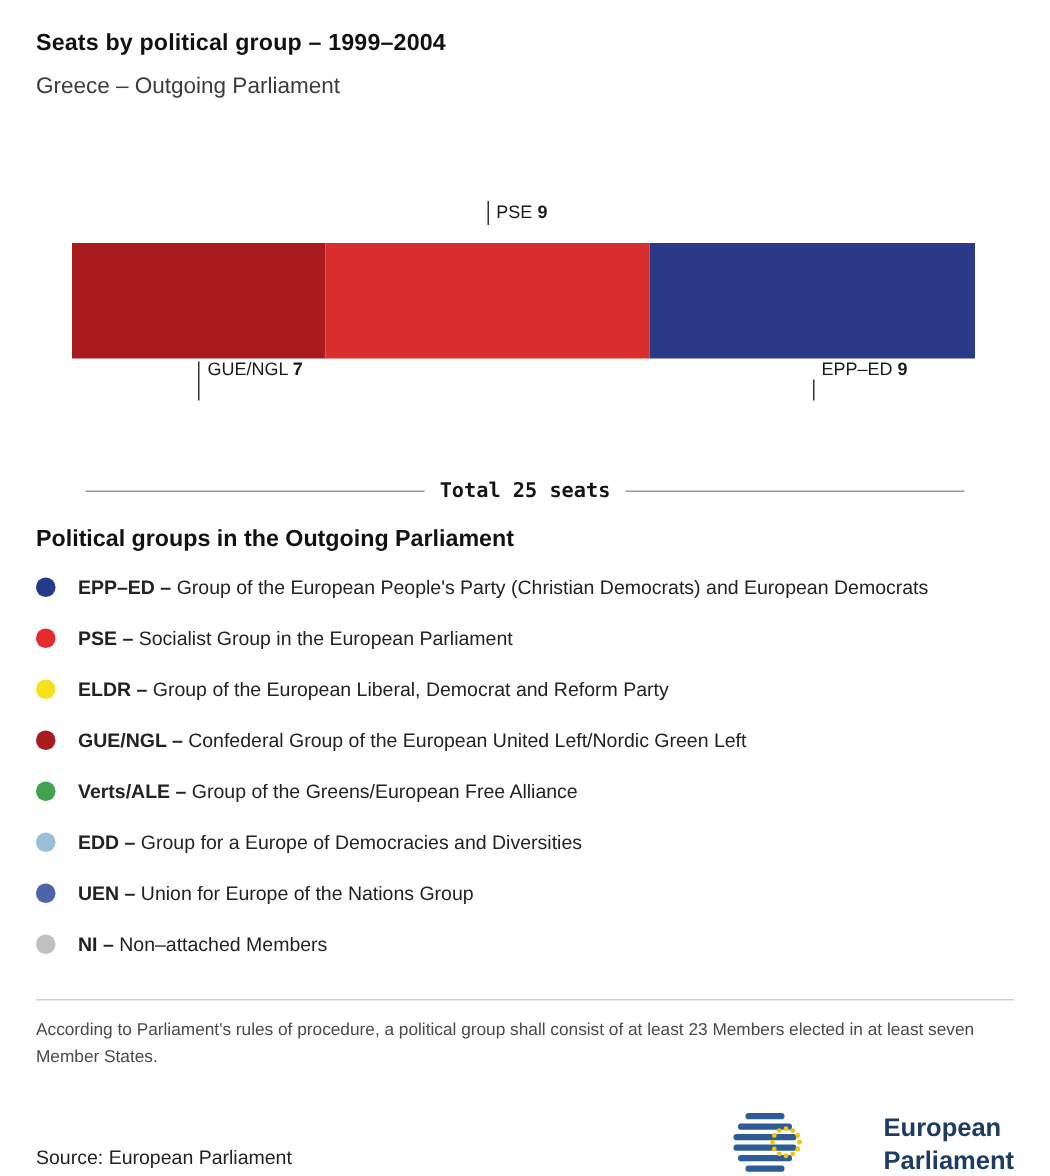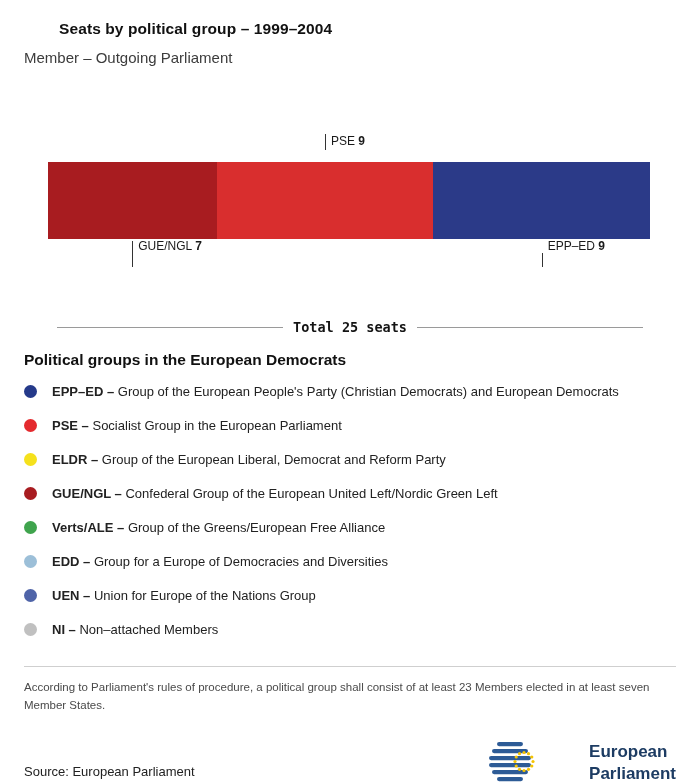--- a/index.html
+++ b/index.html
@@ -2,21 +2,21 @@
 <html><head>
 <meta charset="utf-8">
 <style>
   * { margin:0; padding:0; box-sizing:border-box; }
   html,body { background:#fff; }
   body {
     width:700px; height:784px; overflow:hidden; position:relative;
     font-family:"Liberation Sans", sans-serif; color:#1a1a1a;
   }
   .page { padding:20px 24px; }
-  .title { font-size:15.5px; font-weight:bold; color:#111; letter-spacing:.1px;margin-left:35px; }
+  .title { font-size:15.5px; font-weight:bold; color:#111; letter-spacing:.1px; }
   .subtitle { font-size:15px; color:#3c3c3c; margin-top:11px; }
 
   .chart-wrap { margin:96px 26px 0 24px; }
   .bar { display:flex; height:77px; position:relative; }
   .segment { height:100%; }
   .bar-label {
     position:absolute; display:flex; gap:5px; font-size:12px; color:#1a1a1a;
     white-space:nowrap; line-height:1.1;
   }
   .bar-label .tick { width:1px; background:#333; display:inline-block; }
@@ -47,21 +47,21 @@
   .source b { font-weight:normal; }
   .logo { display:flex; align-items:center; gap:9px; }
   .logo-text { font-size:17px; font-weight:bold; color:#1d3c63; line-height:1.25;margin-left:40px; }
 </style>
 </head>
 <body>
 
 <div class="page">
 
   <div class="title">Seats by political group – 1999–2004</div>
-  <div class="subtitle">Member – Outgoing Parliament</div>
+  <div class="subtitle">Greece – Outgoing Parliament</div>
 
   <div class="chart-wrap">
     <div class="bar" id="stacked-bar">
         <div class="segment" style="width: 28%; background: rgb(168, 28, 32);"></div>
         <div class="bar-label below" style="left: 14%;">
           <span class="tick" style="height: 26px;"></span>
           <span class="lab-text"><span>GUE/NGL </span><b>7</b></span>
         </div>
         <div class="segment" style="width: 36%; background: rgb(217, 46, 46);"></div>
         <div class="bar-label above" style="left: 46%;">
@@ -75,21 +75,21 @@
         </div>
       </div>
   </div>
 
   <div class="total-row">
     <span class="rule"></span>
     <span class="total-text">Total 25 seats</span>
     <span class="rule"></span>
   </div>
 
-  <div class="legend-heading">Political groups in the European Democrats</div>
+  <div class="legend-heading">Political groups in the Outgoing Parliament</div>
   <div class="legend" id="legend">
       <div class="legend-item">
         <span class="dot" style="background: rgb(37, 58, 138);"></span>
         <span class="legend-text"><b>EPP–ED – </b><span>Group of the European People's Party (Christian Democrats) and European Democrats</span></span>
       </div>
       <div class="legend-item">
         <span class="dot" style="background: rgb(228, 42, 46);"></span>
         <span class="legend-text"><b>PSE – </b><span>Socialist Group in the European Parliament</span></span>
       </div>
       <div class="legend-item">

